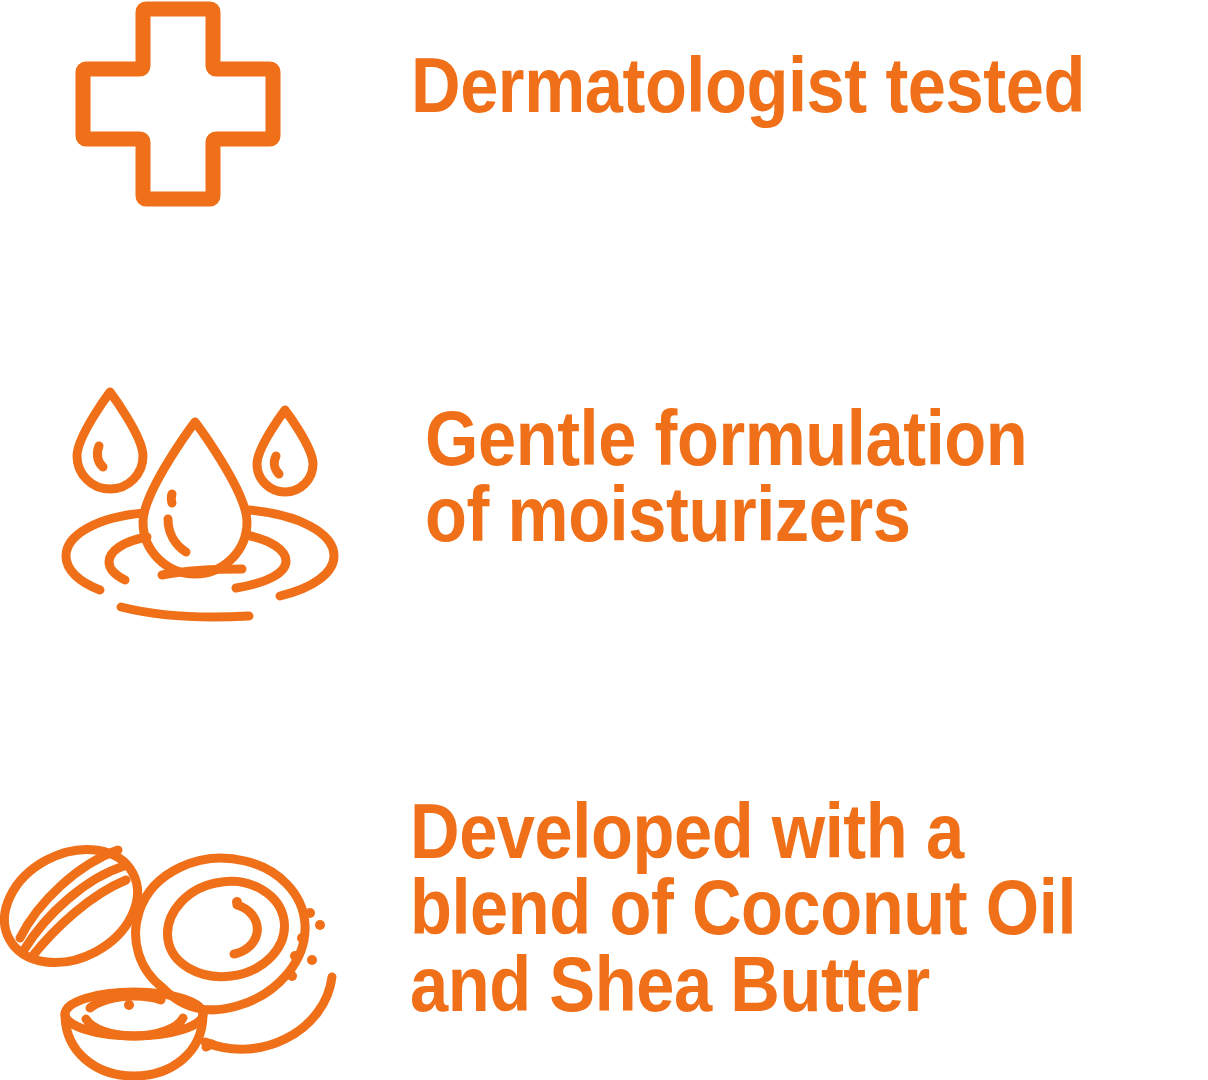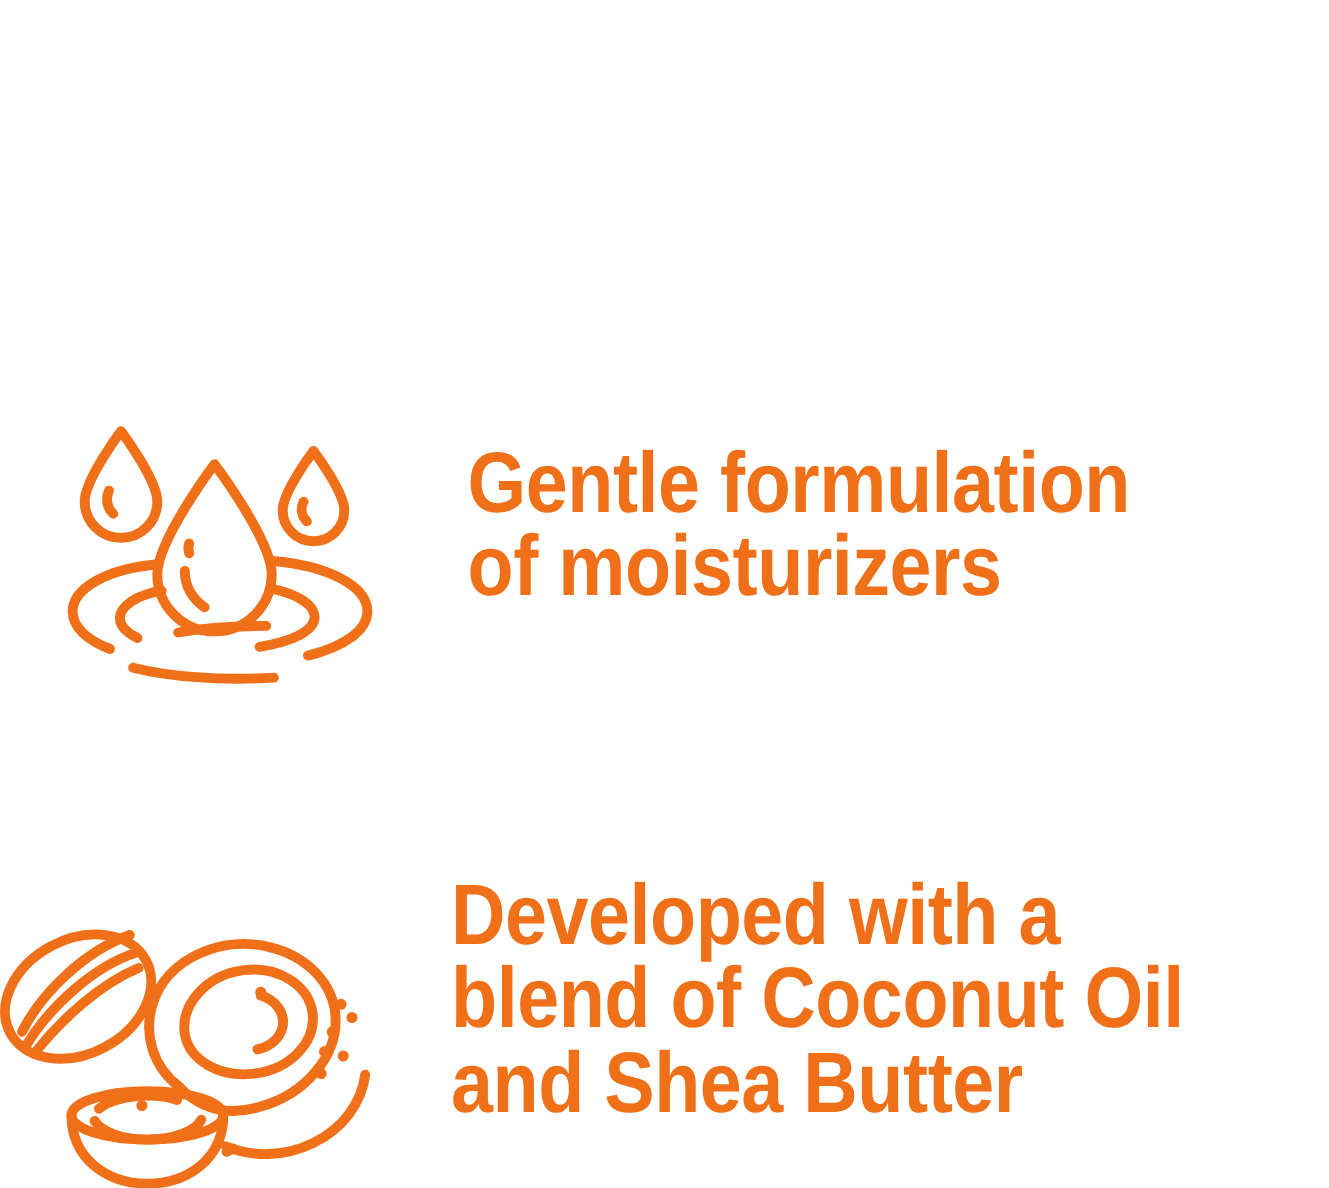--- a/index.html
+++ b/index.html
@@ -102,20 +102,32 @@
     width: 820px;
   }
 
   svg { display: block; overflow: visible; }
 </style>
 </head>
 <body>
 
 <div id="page">
 
+  <div class="feature-row" id="row-derm">
+
+    <div class="icon-wrap">
+      <svg width="204" height="204" viewBox="0 0 204 204" fill="none" aria-hidden="true">
+        <path d="M70 7 H134 A3 3 0 0 1 137 10 V64 A3 3 0 0 0 140 67 H194 A3 3 0 0 1 197 70 V134 A3 3 0 0 1 194 137 H140 A3 3 0 0 0 137 140 V194 A3 3 0 0 1 134 197 H70 A3 3 0 0 1 67 194 V140 A3 3 0 0 0 64 137 H10 A3 3 0 0 1 7 134 V70 A3 3 0 0 1 10 67 H64 A3 3 0 0 0 67 64 V10 A3 3 0 0 1 70 7 Z" stroke="#F07019" stroke-width="15" stroke-linejoin="round"></path>
+      </svg>
+    </div>
+
+    <div class="text-wrap">
+      <p class="feature-text">Dermatologist tested</p>
+    </div>
+  </div>
 
   <div class="feature-row" id="row-drops">
 
     <div class="icon-wrap">
       <svg width="292" height="262" viewBox="0 0 292 262" fill="none" aria-hidden="true">
         <g stroke="#F07019" stroke-width="9" stroke-linecap="round" stroke-linejoin="round">
 
           <path d="M56 18 C56 18 23 62 23 82 a33 33 0 0 0 66 0 C89 62 56 18 56 18 Z"></path>
           <path d="M45 72 c-3 7 -2 16 4 21"></path>
 

